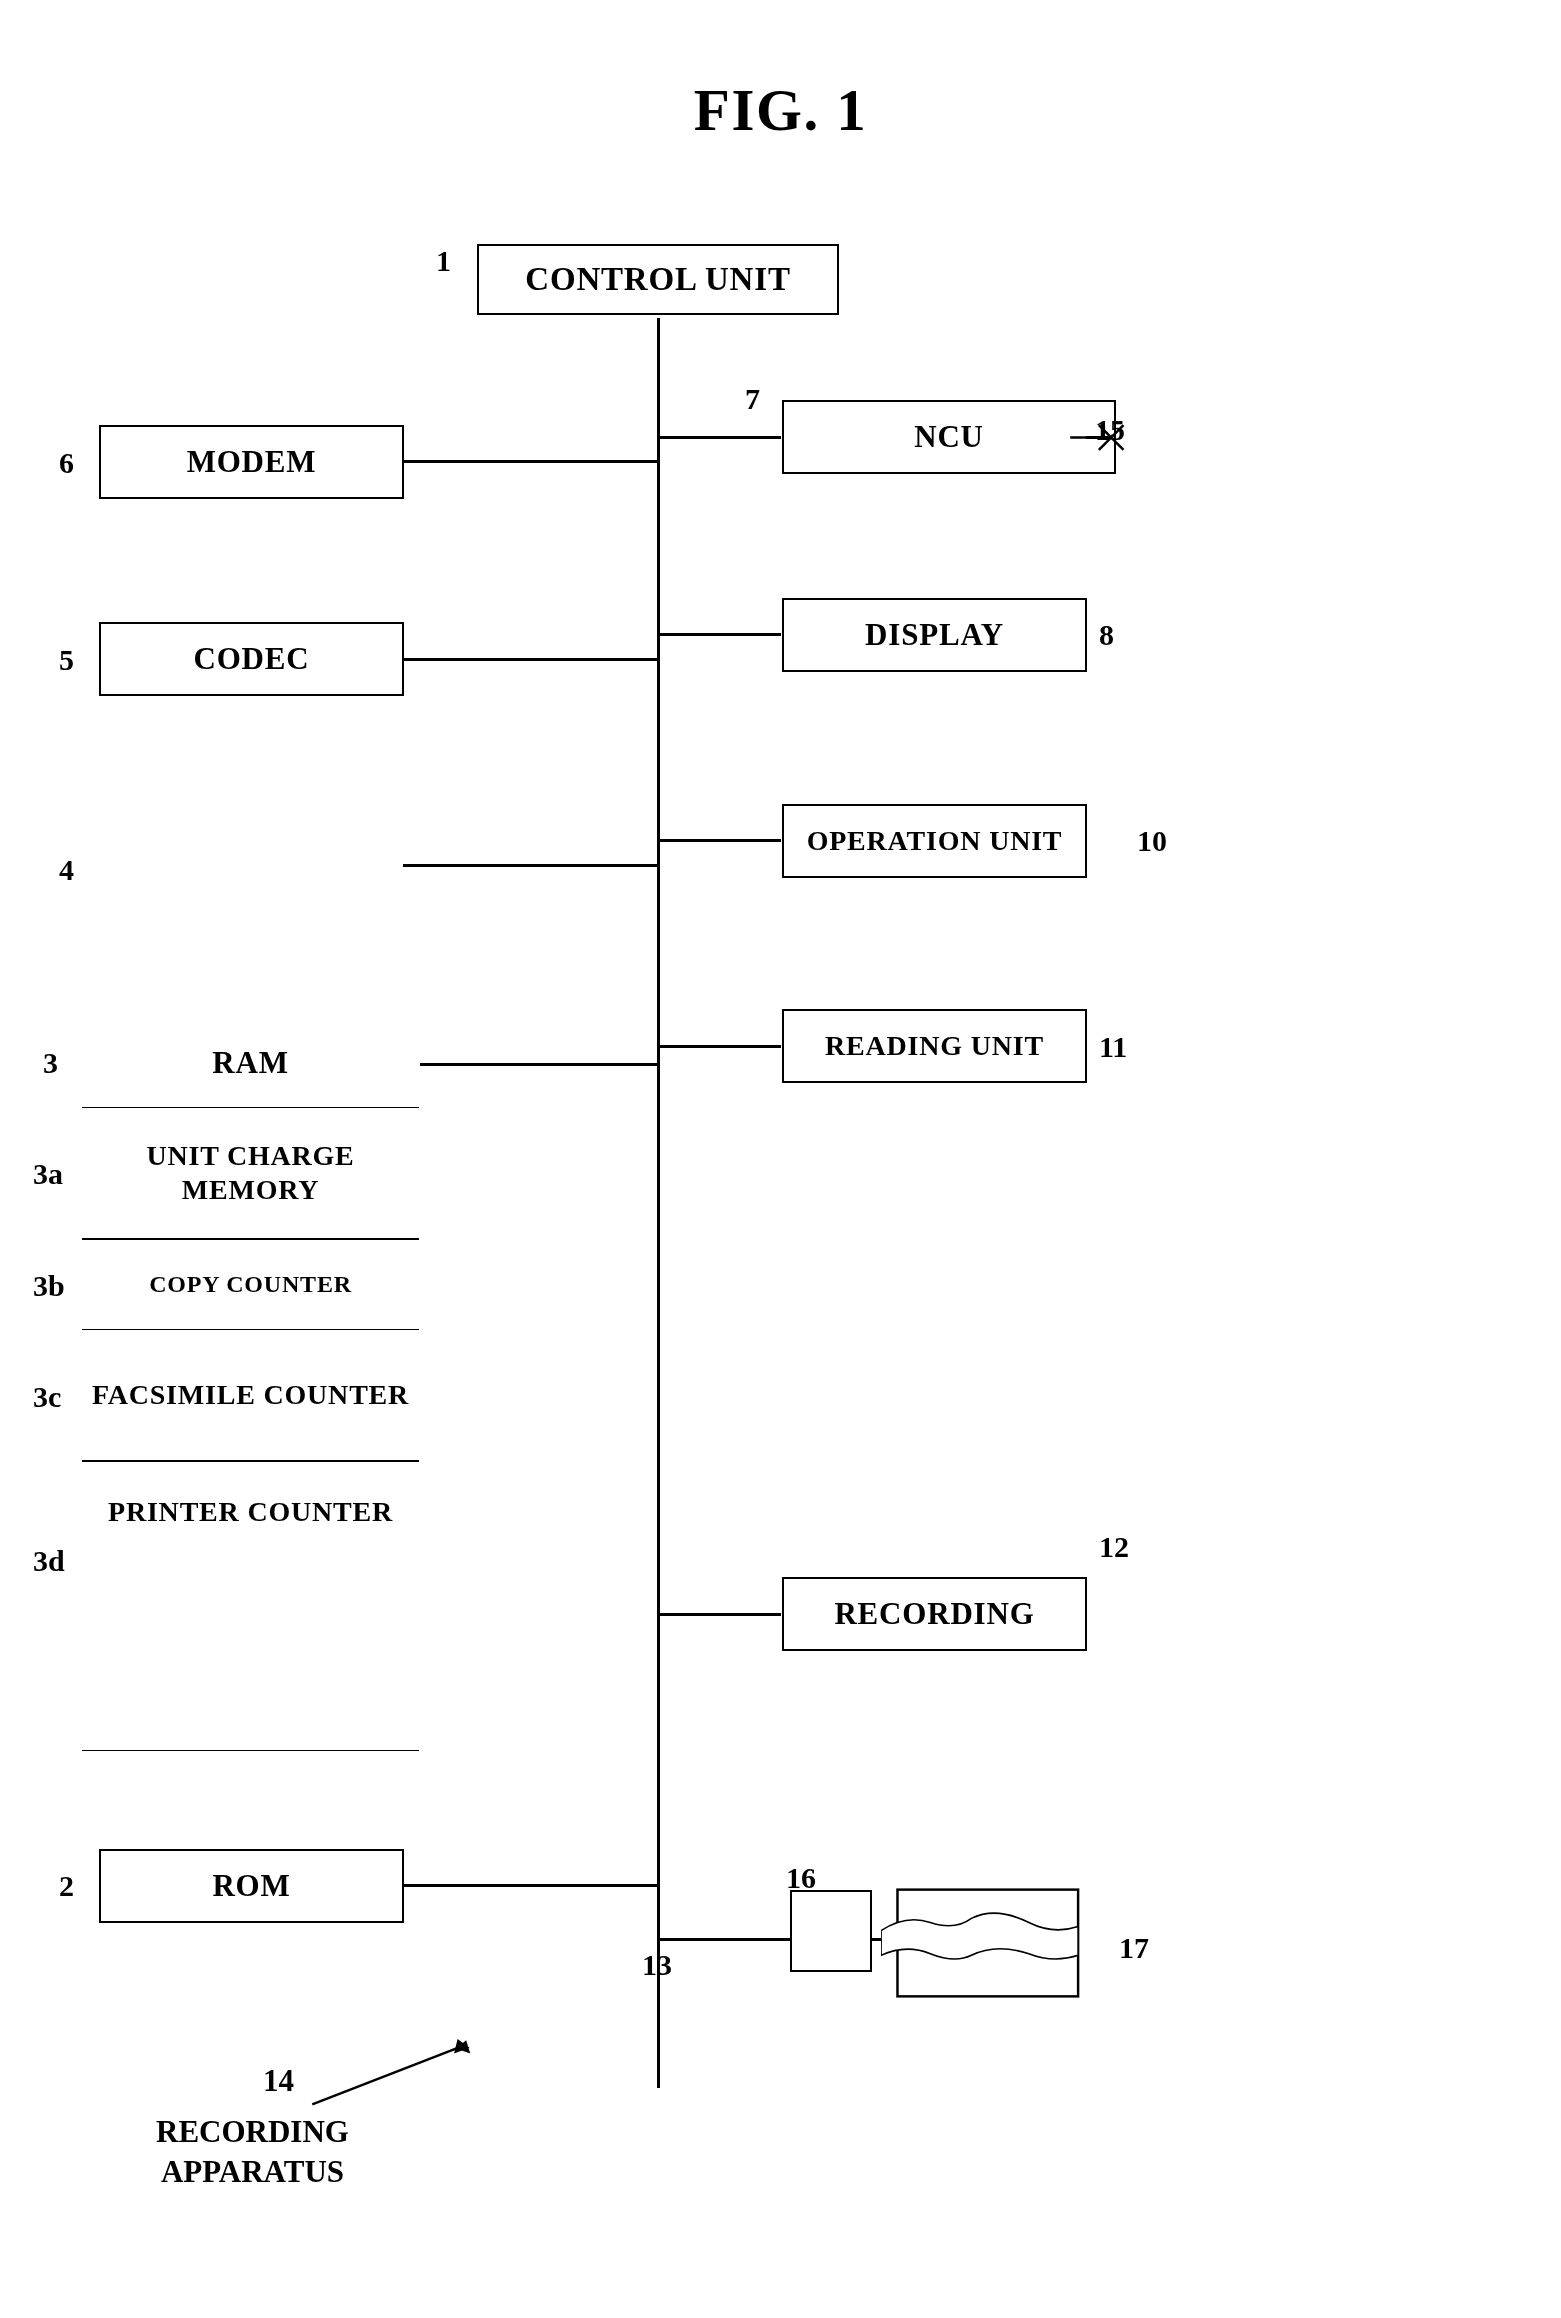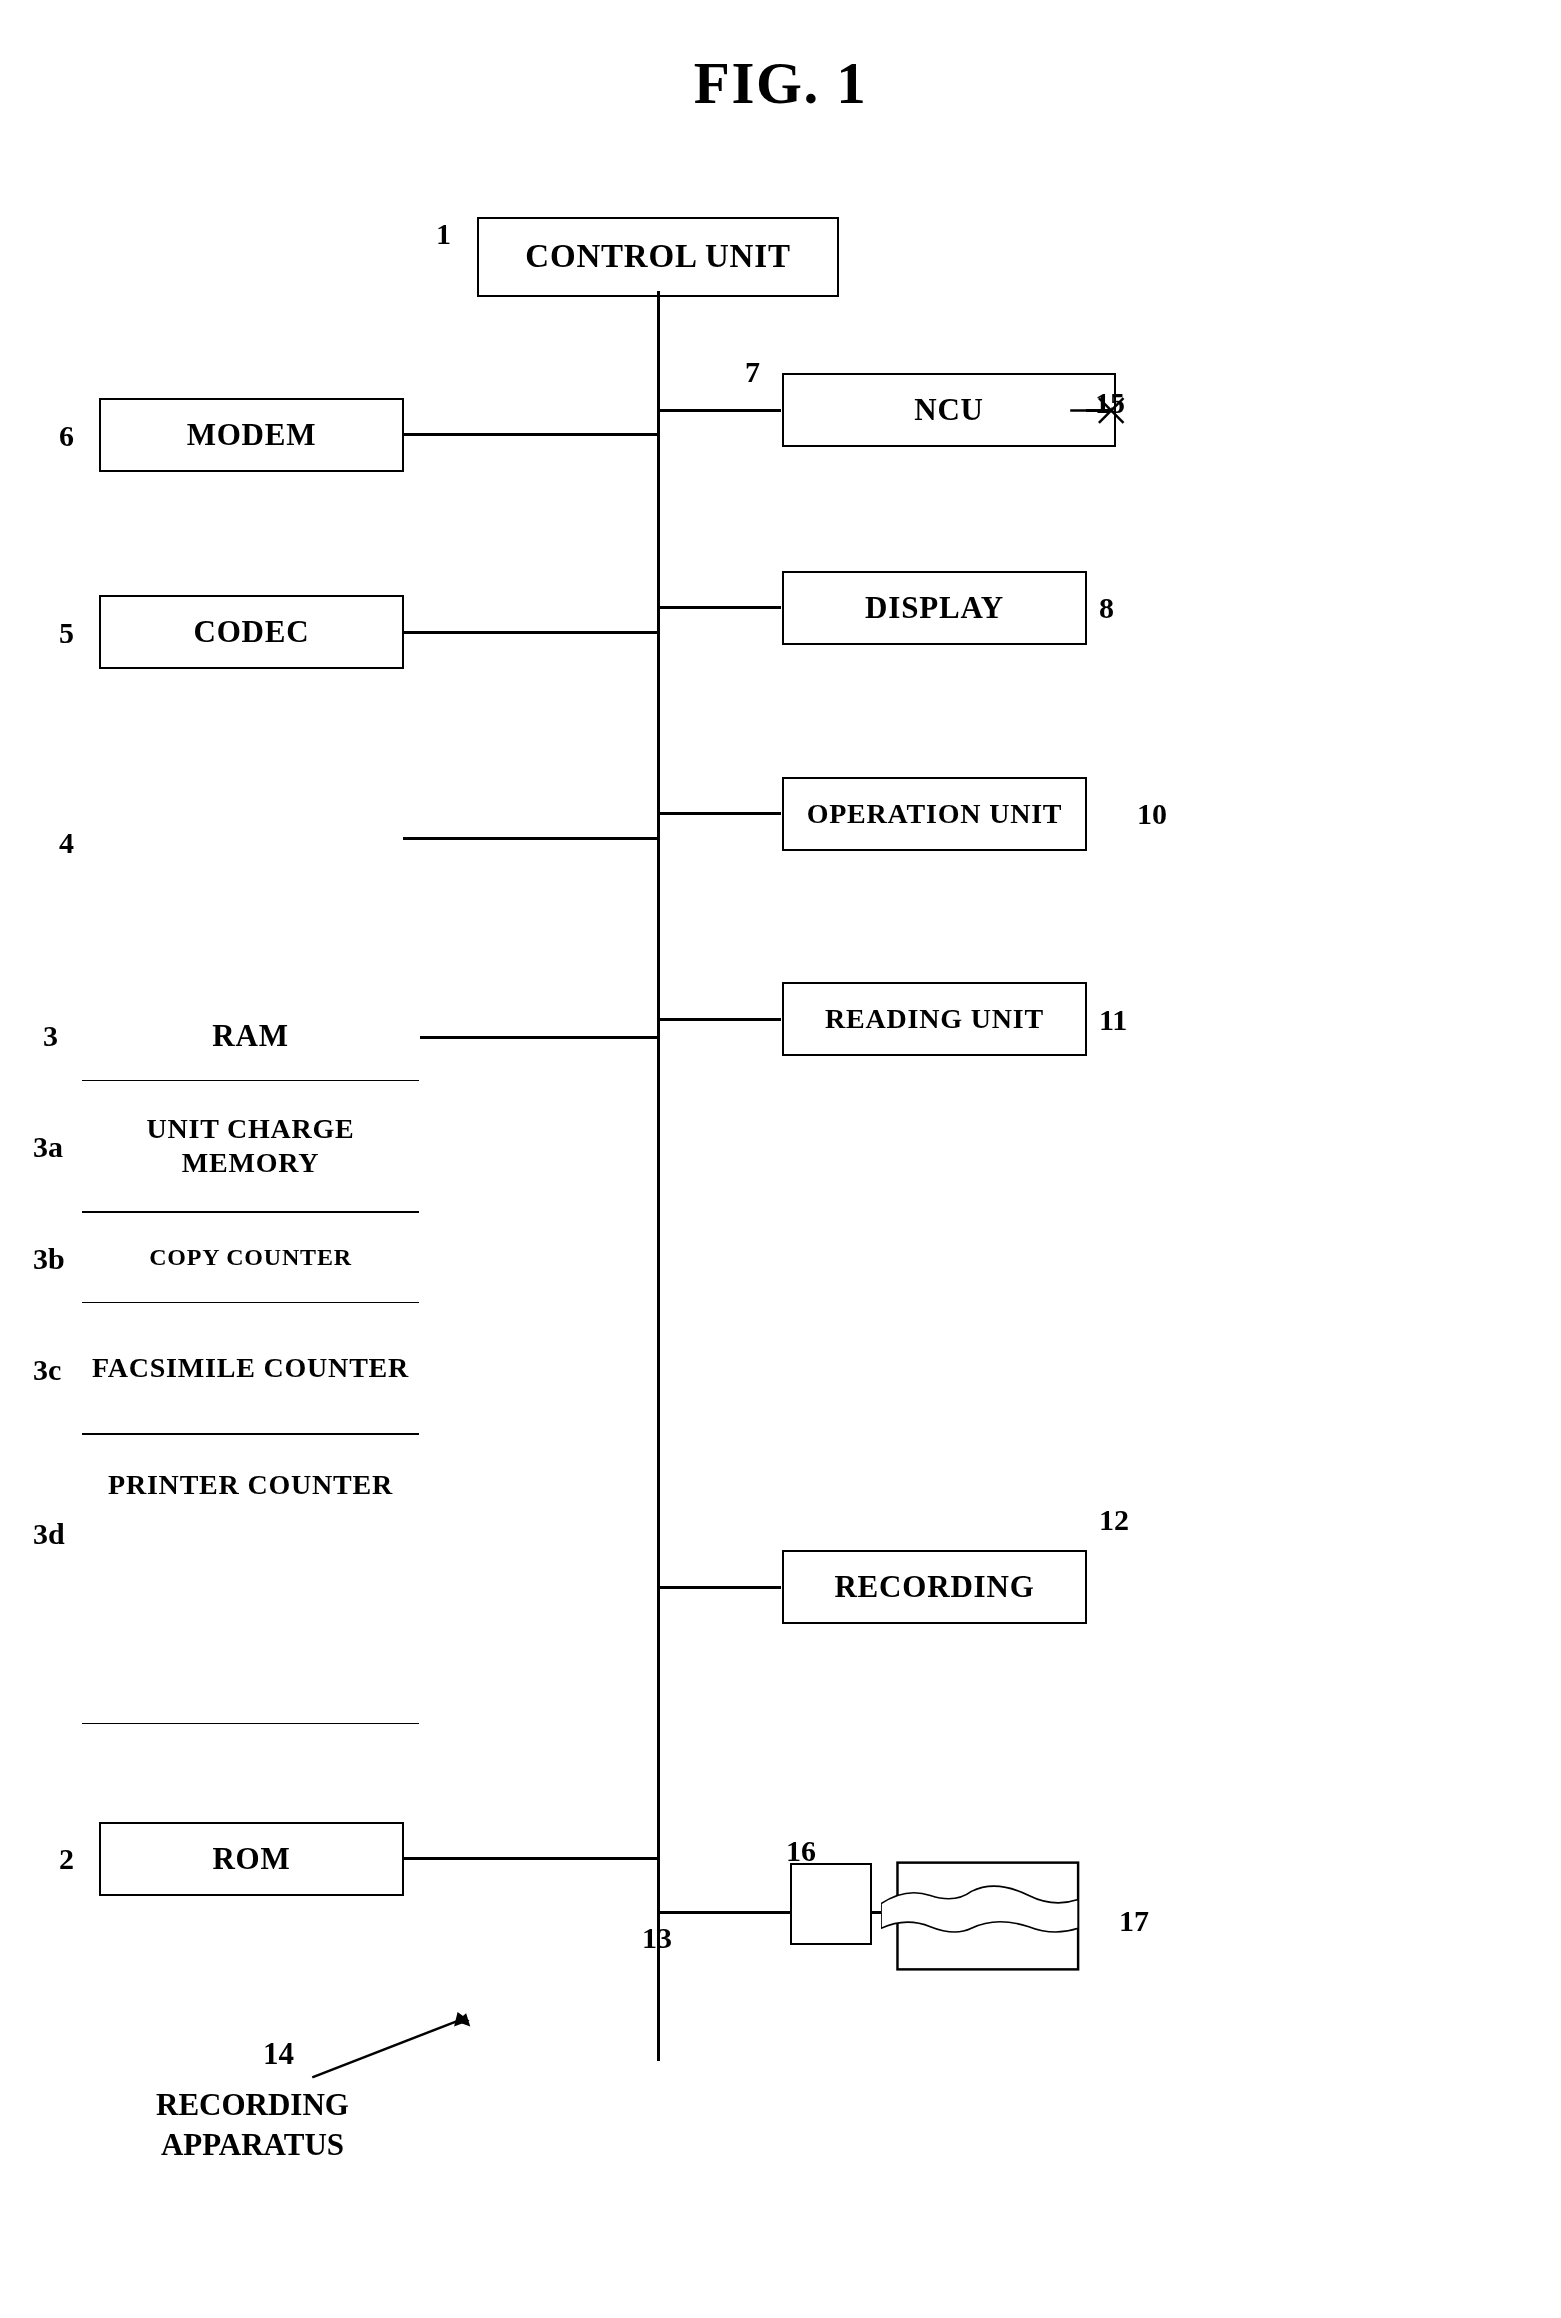--- a/index.html
+++ b/index.html
@@ -9,21 +9,21 @@
       width: 1561px;
       min-height: 2319px;
       position: relative;
       overflow: hidden;
     }
 
     .page-title {
       text-align: center;
       font-size: 59px;
       font-weight: bold;
-      padding-top: 49px;
+      padding-top: 76px;
       padding-bottom: 33px;
       letter-spacing: 1.6px;
     }
 
     .diagram-container {
       position: relative;
       width: 1561px;
       height: 2181px;
     }
 
@@ -68,21 +68,21 @@
       background: #fff;
     }
   </style>
 </head>
 <body>
 
 <div class="page-title">FIG. 1</div>
 
 <div class="diagram-container">
 
-  <div class="box" style="left:477px; top:66px; width:362px; height:80px; font-size:33px;">
+  <div class="box" style="left:477px; top:66px; width:362px; height:71px; font-size:33px;">
     <span>CONTROL UNIT</span>
   </div>
 
   <div class="label" style="left:436px; top:66px;">1</div>
 
   <div class="line-v" style="left:657px; top:140px; height:1770px;"></div>
 
   <div class="box" style="left:99px; top:247px; width:305px; height:74px;text-align:right;">
     <span>MODEM</span>
   </div>

